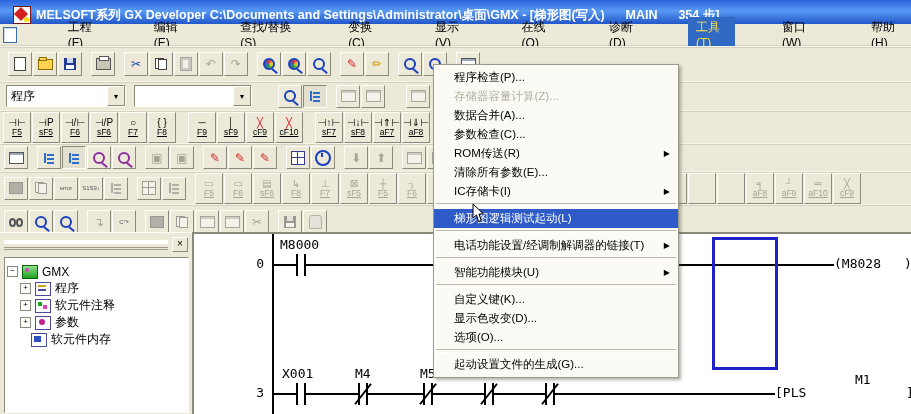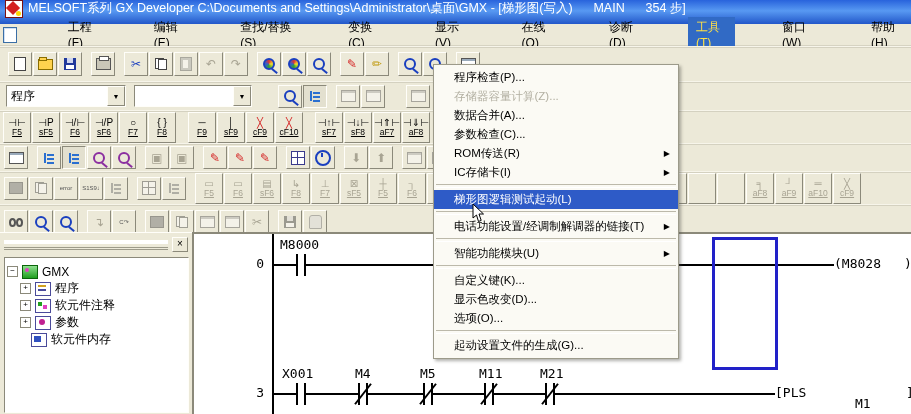--- a/index.html
+++ b/index.html
@@ -1,21 +1,21 @@
 <!DOCTYPE html>
 <html><head>
 <meta charset="utf-8">
 <style>
   html,body{margin:0;padding:0;}
   body{width:911px;height:414px;overflow:hidden;font-family:"Liberation Sans","DejaVu Sans",sans-serif;background:#ece9d8;}
   .screen{position:relative;width:911px;height:414px;background:#ece9d8;overflow:hidden;}
 
   
   .titlebar{height:24px;background:linear-gradient(180deg,#2863dc 0%,#5899f2 45%,#2257c9 100%);
-    display:flex;align-items:flex-start;padding:0 5px;color:#fff;font-weight:normal;font-size:12.5px;}
+    display:flex;align-items:flex-end;padding:0 13px;color:#fff;font-weight:bold;font-size:12.5px;}
   .appicon{width:16px;height:16px;margin-right:5px;background:#fff;border:1px solid #7a1010;position:relative;flex:0 0 auto;}
   .appicon i{position:absolute;left:2px;top:2px;width:10px;height:10px;background:#d42020;transform:rotate(45deg);}
   .appicon b{position:absolute;right:1px;bottom:1px;width:5px;height:5px;background:#ffd800;border-radius:50%;}
   .title-text{white-space:pre;overflow:hidden;}
 
   
   .menubar{height:21px;display:flex;align-items:center;background:#ece9d8;border-bottom:1px solid #d6d3c2;padding-left:3px;font-size:12px;}
   .docicon{width:15px;height:14px;background:#fff;border:1px solid #3a6ea5;margin-right:4px;box-shadow:inset 1px 1px 0 #cfe0f5;}
   .mitem{padding:2px 8px 3px 8px;color:#000;margin-left:39px;}
   .mitem.active{background:#316ac5;color:#fde047;}
@@ -595,40 +595,43 @@
         <i class="cb r"></i>
         <i class="slash"></i>
       </div>
     <span class="dlabel" style="left:346px;top:132px">M21</span>
     <div class="contact" style="left:345px;top:149px">
         <i class="cb l"></i>
         <i class="cb r"></i>
         <i class="slash"></i>
       </div>
     <span class="dlabel" style="left:581px;top:151px">[PLS</span>
-    <span class="dlabel" style="left:661px;top:162px">M1</span>
+    <span class="dlabel" style="left:661px;top:138px">M1</span>
     <span class="dlabel" style="left:712px;top:151px">]</span>
   </div>
 
   <div class="toolsmenu">
     <div class="tm-item">
         <span>程序检查(P)...</span>
       </div>
     <div class="tm-item dis">
         <span>存储器容量计算(Z)...</span>
       </div>
     <div class="tm-item">
         <span>数据合并(A)...</span>
       </div>
     <div class="tm-item">
         <span>参数检查(C)...</span>
       </div>
     <div class="tm-item">
         <span>ROM传送(R)</span>
         <span class="arrow">▶</span>
+      </div>
+    <div class="tm-item">
+        <span>清除所有参数(E)...</span>
       </div>
     <div class="tm-item">
         <span>IC存储卡(I)</span>
         <span class="arrow">▶</span>
       </div>
     <div class="tm-sep"></div>
     <div class="tm-item hl">
         <span>梯形图逻辑测试起动(L)</span>
       </div>
     <div class="tm-sep"></div>

